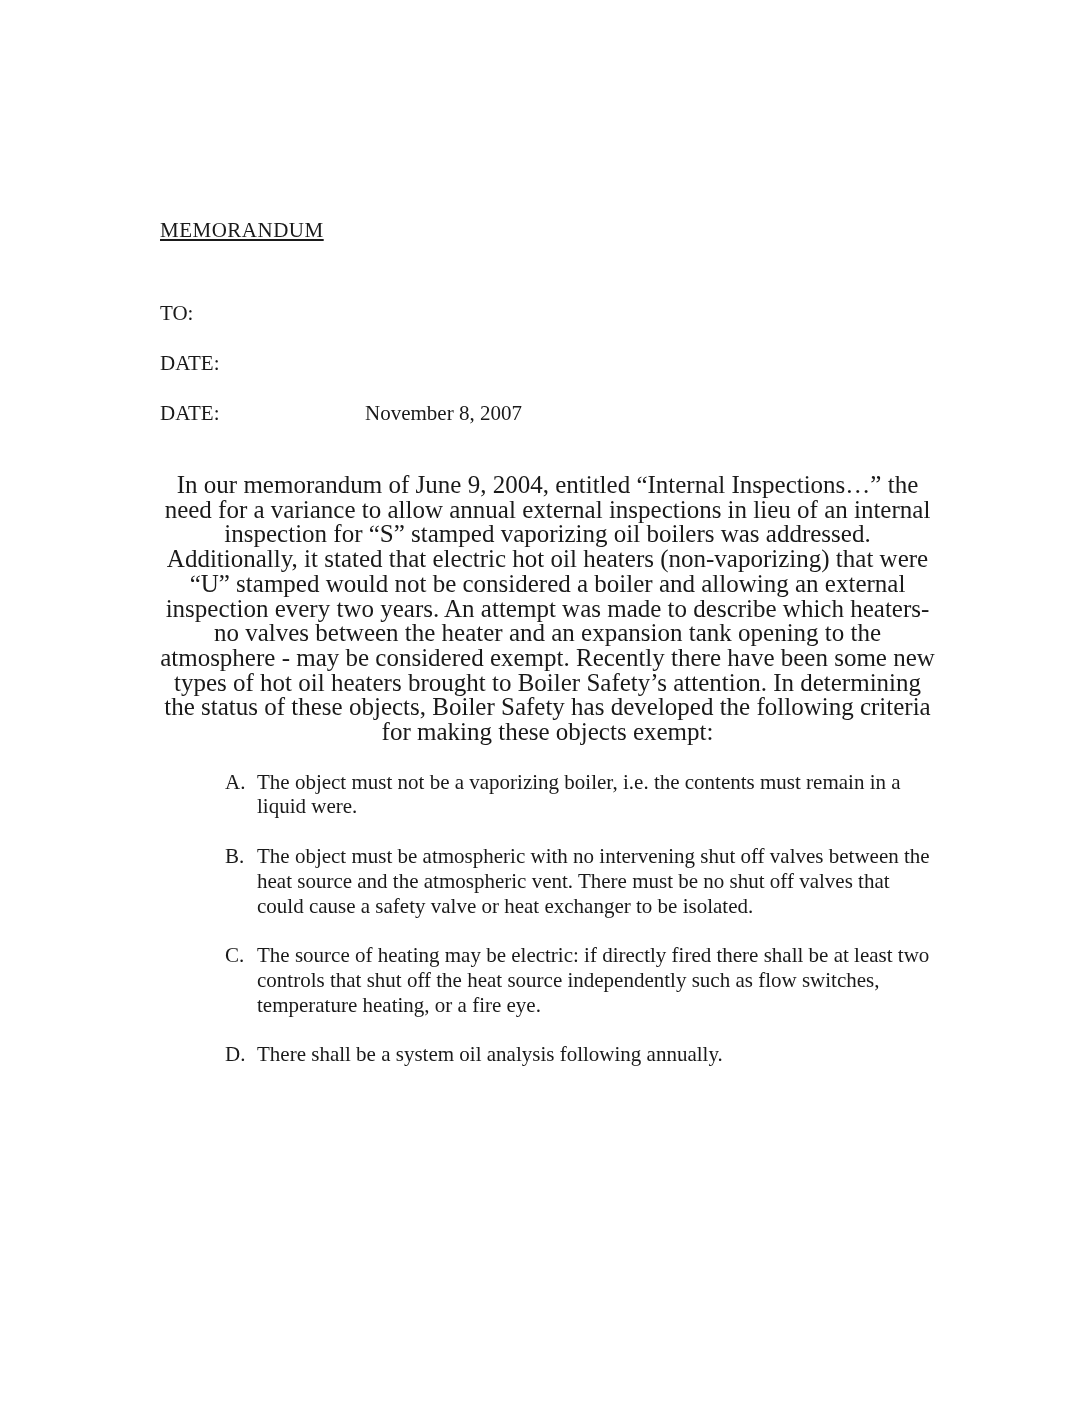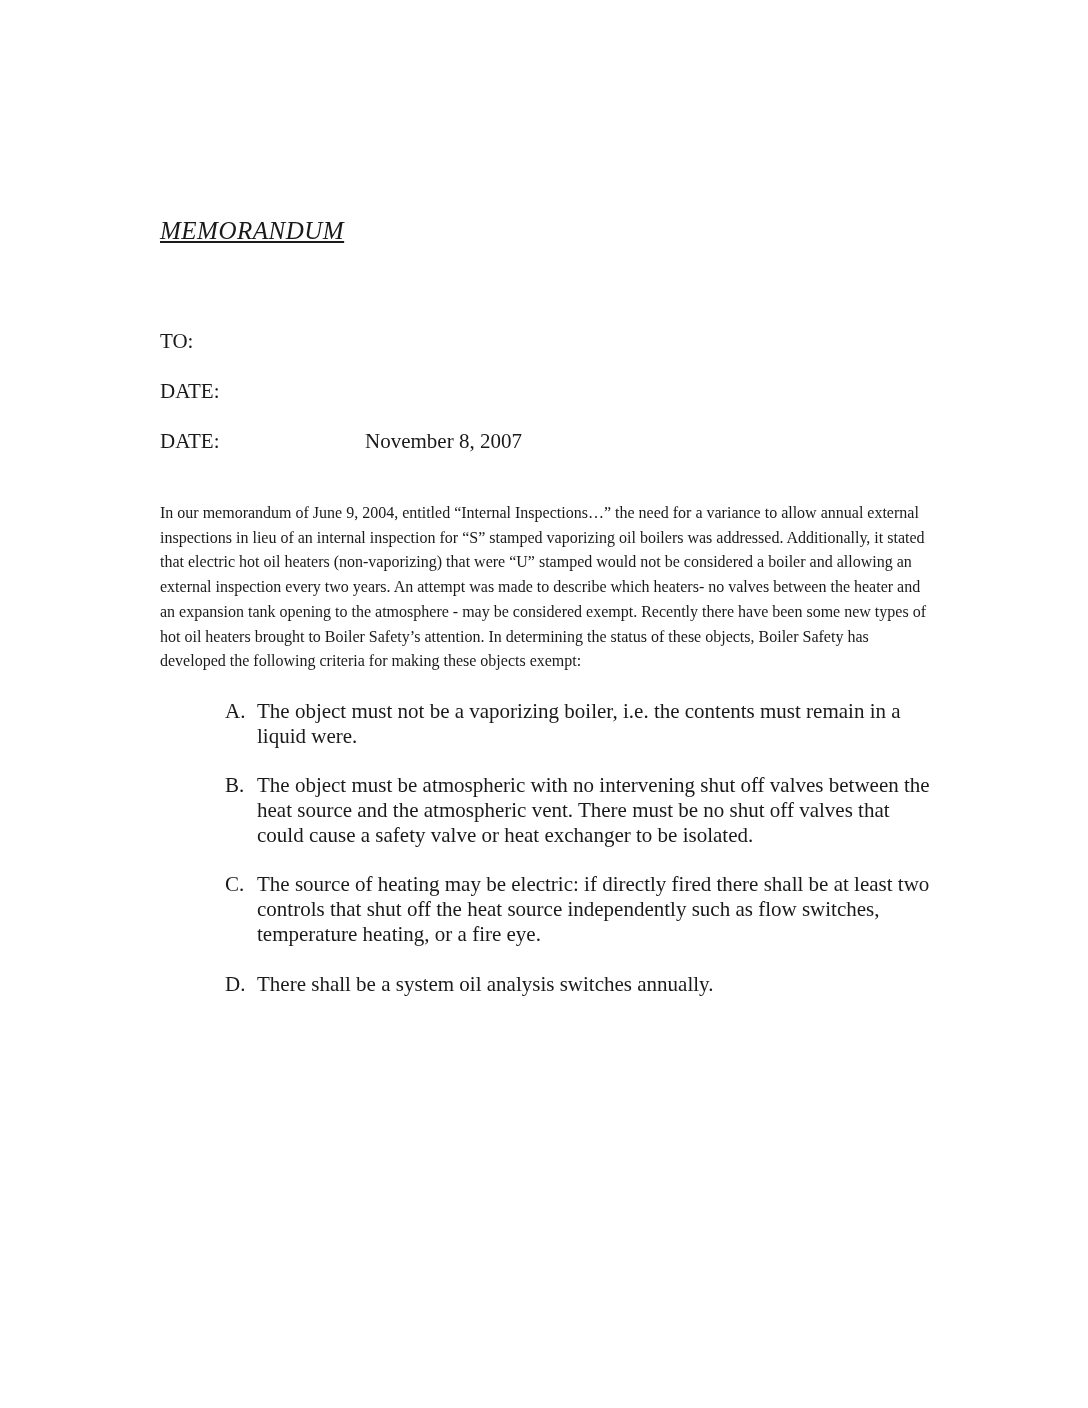--- a/index.html
+++ b/index.html
@@ -17,48 +17,47 @@
     box-sizing: border-box;
     overflow: hidden;
   }
   .content {
     position: absolute;
     top: 218px;
     left: 160px;
     width: 775px;
   }
   .memo-title {
-    font-size: 25px;
+    font-size: 21px;
     line-height: 25px;
     text-decoration: underline;
     letter-spacing: 0.5px;
-    margin: 0 0 86px 0;
+    margin: 0 0 58px 0;
     font-weight: normal;
-    font-style: italic;
   }
   .field-row {
     display: flex;
     align-items: flex-start;
     margin-bottom: 25px;
     font-size: 21px;
     line-height: 25px;
     gap: 13px;
   }
   .field-label {
     width: 192px;
     flex: 0 0 192px;
   }
   .field-value .vline {
     display: block;
   }
   .body-para {
     margin-top: 47px;
-    font-size: 16px;
+    font-size: 25px;
     line-height: 24.7px;
-    text-align: left;
+    text-align: center;
   }
   .criteria-list {
     margin-top: 20px;
   }
   .criteria-item {
     display: flex;
     align-items: flex-start;
     margin-left: 65px;
     margin-top: 25px;
     font-size: 21px;
@@ -111,18 +110,18 @@
         <div class="criteria-text">The object must be atmospheric with no intervening shut off valves between the heat source and the atmospheric vent.   There must be no shut off valves that could cause a safety valve or heat exchanger to be isolated.</div>
       </div>
 
       <div class="criteria-item">
         <div class="criteria-letter">C.</div>
         <div class="criteria-text">The source of heating may be electric: if directly fired there shall be at least two controls that shut off the heat source independently such as flow switches, temperature heating, or a fire eye.</div>
       </div>
 
       <div class="criteria-item">
         <div class="criteria-letter">D.</div>
-        <div class="criteria-text">There shall be a system oil analysis switches annually.</div>
+        <div class="criteria-text">There shall be a system oil analysis following annually.</div>
       </div>
 
     </div>
   </div>
 </div>
 
 </body></html>

